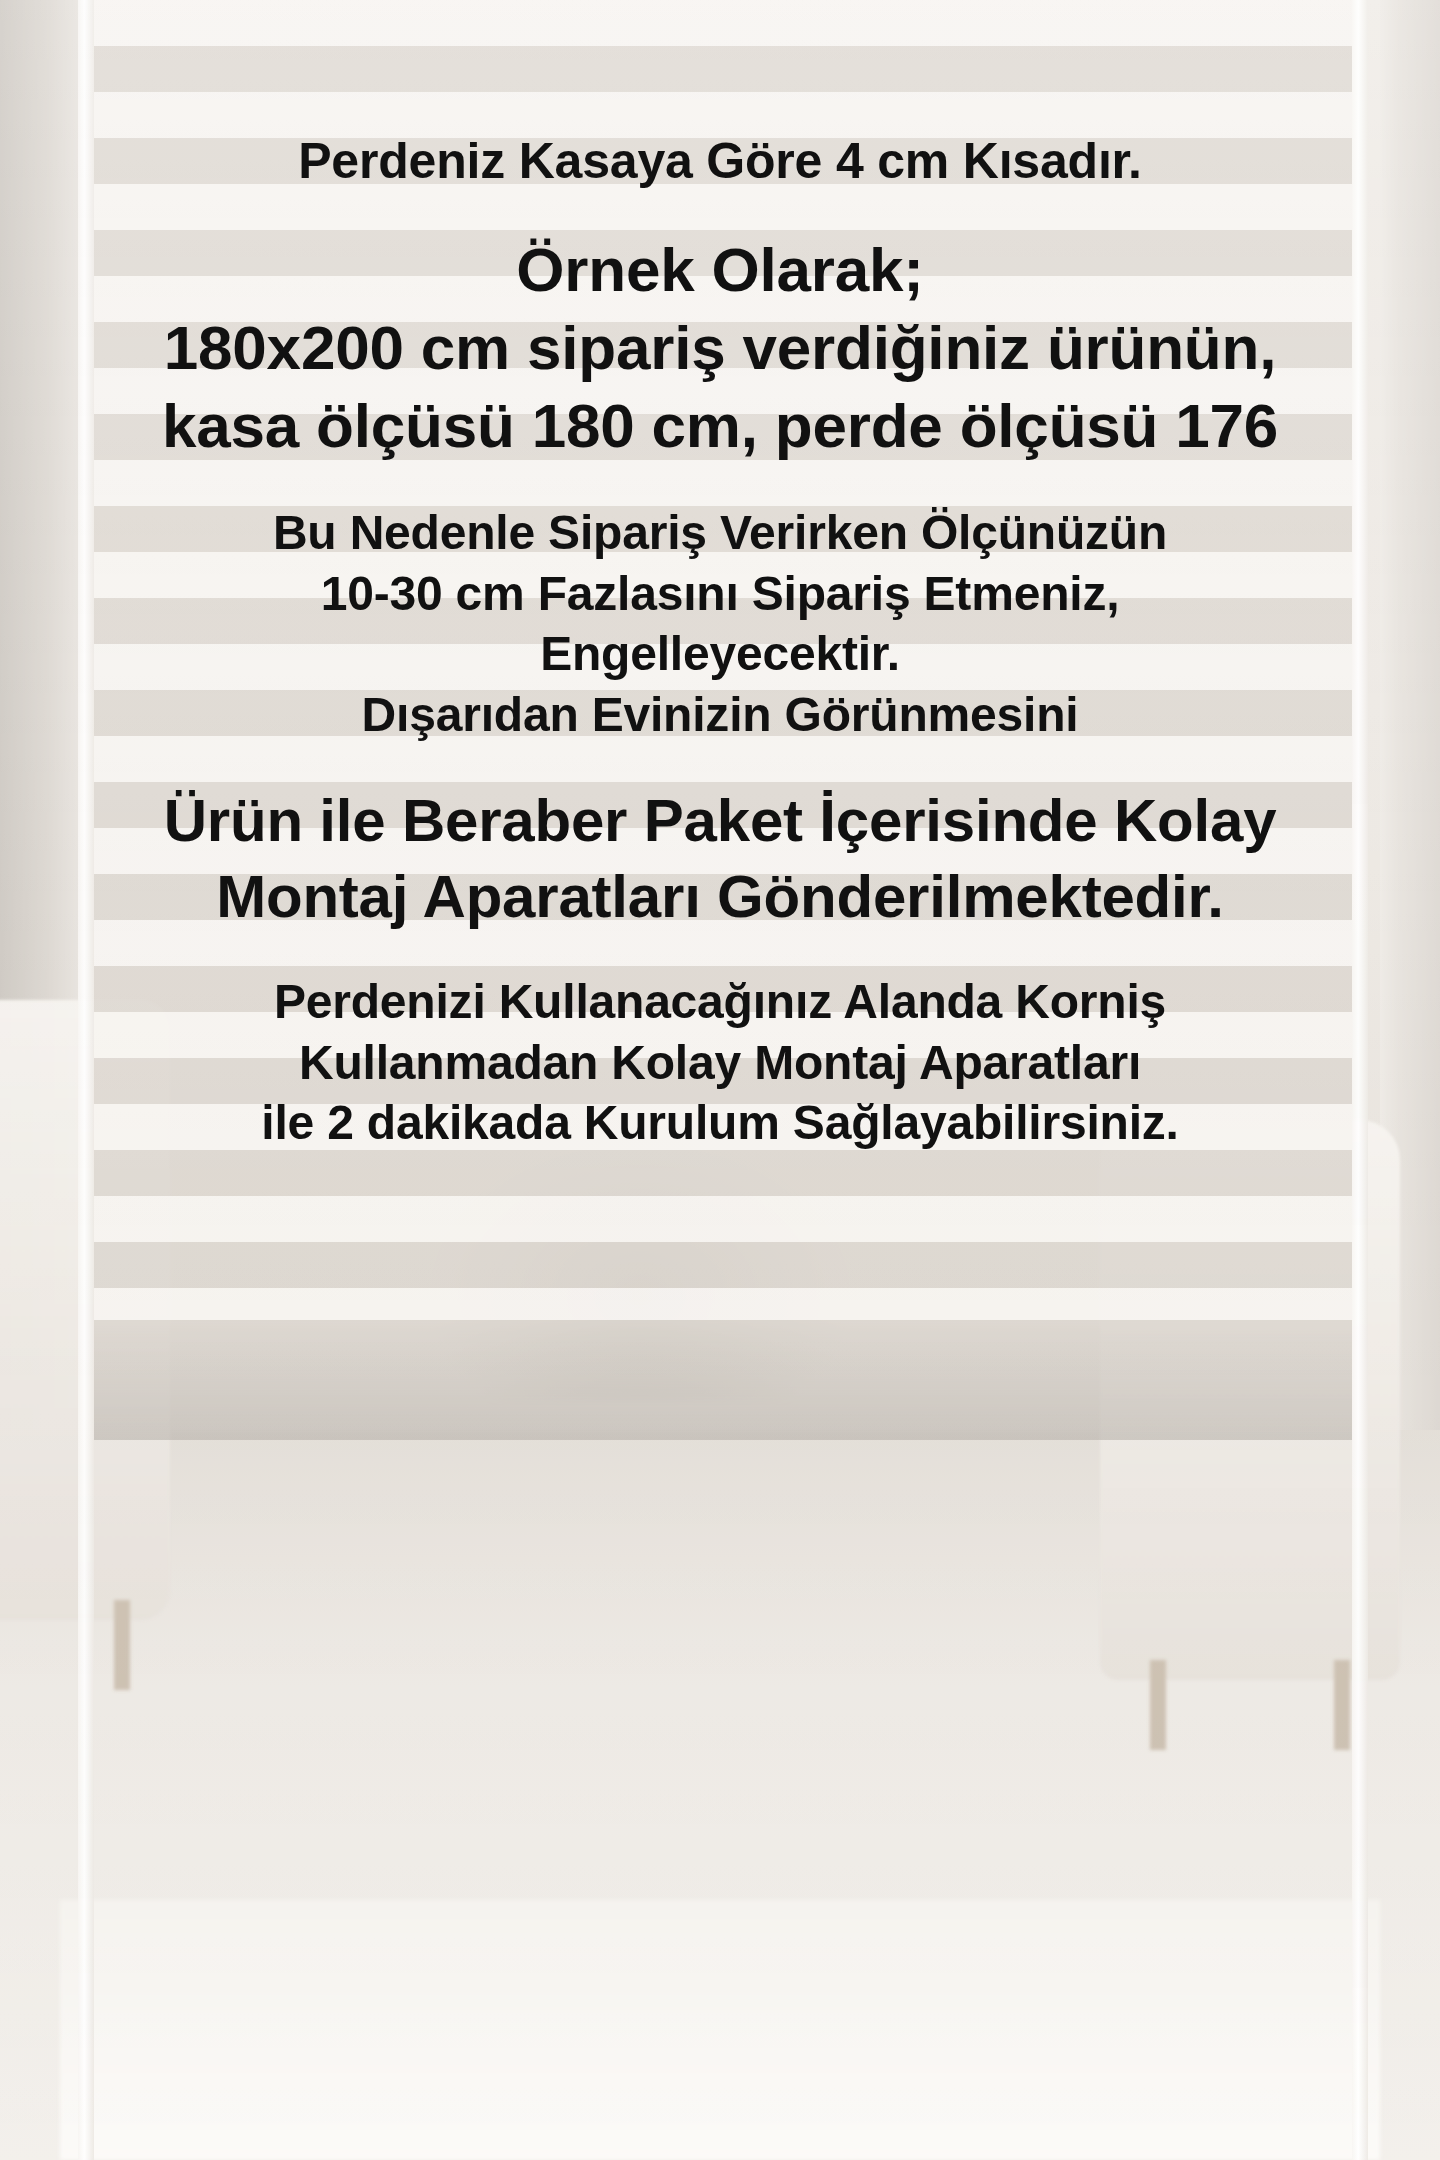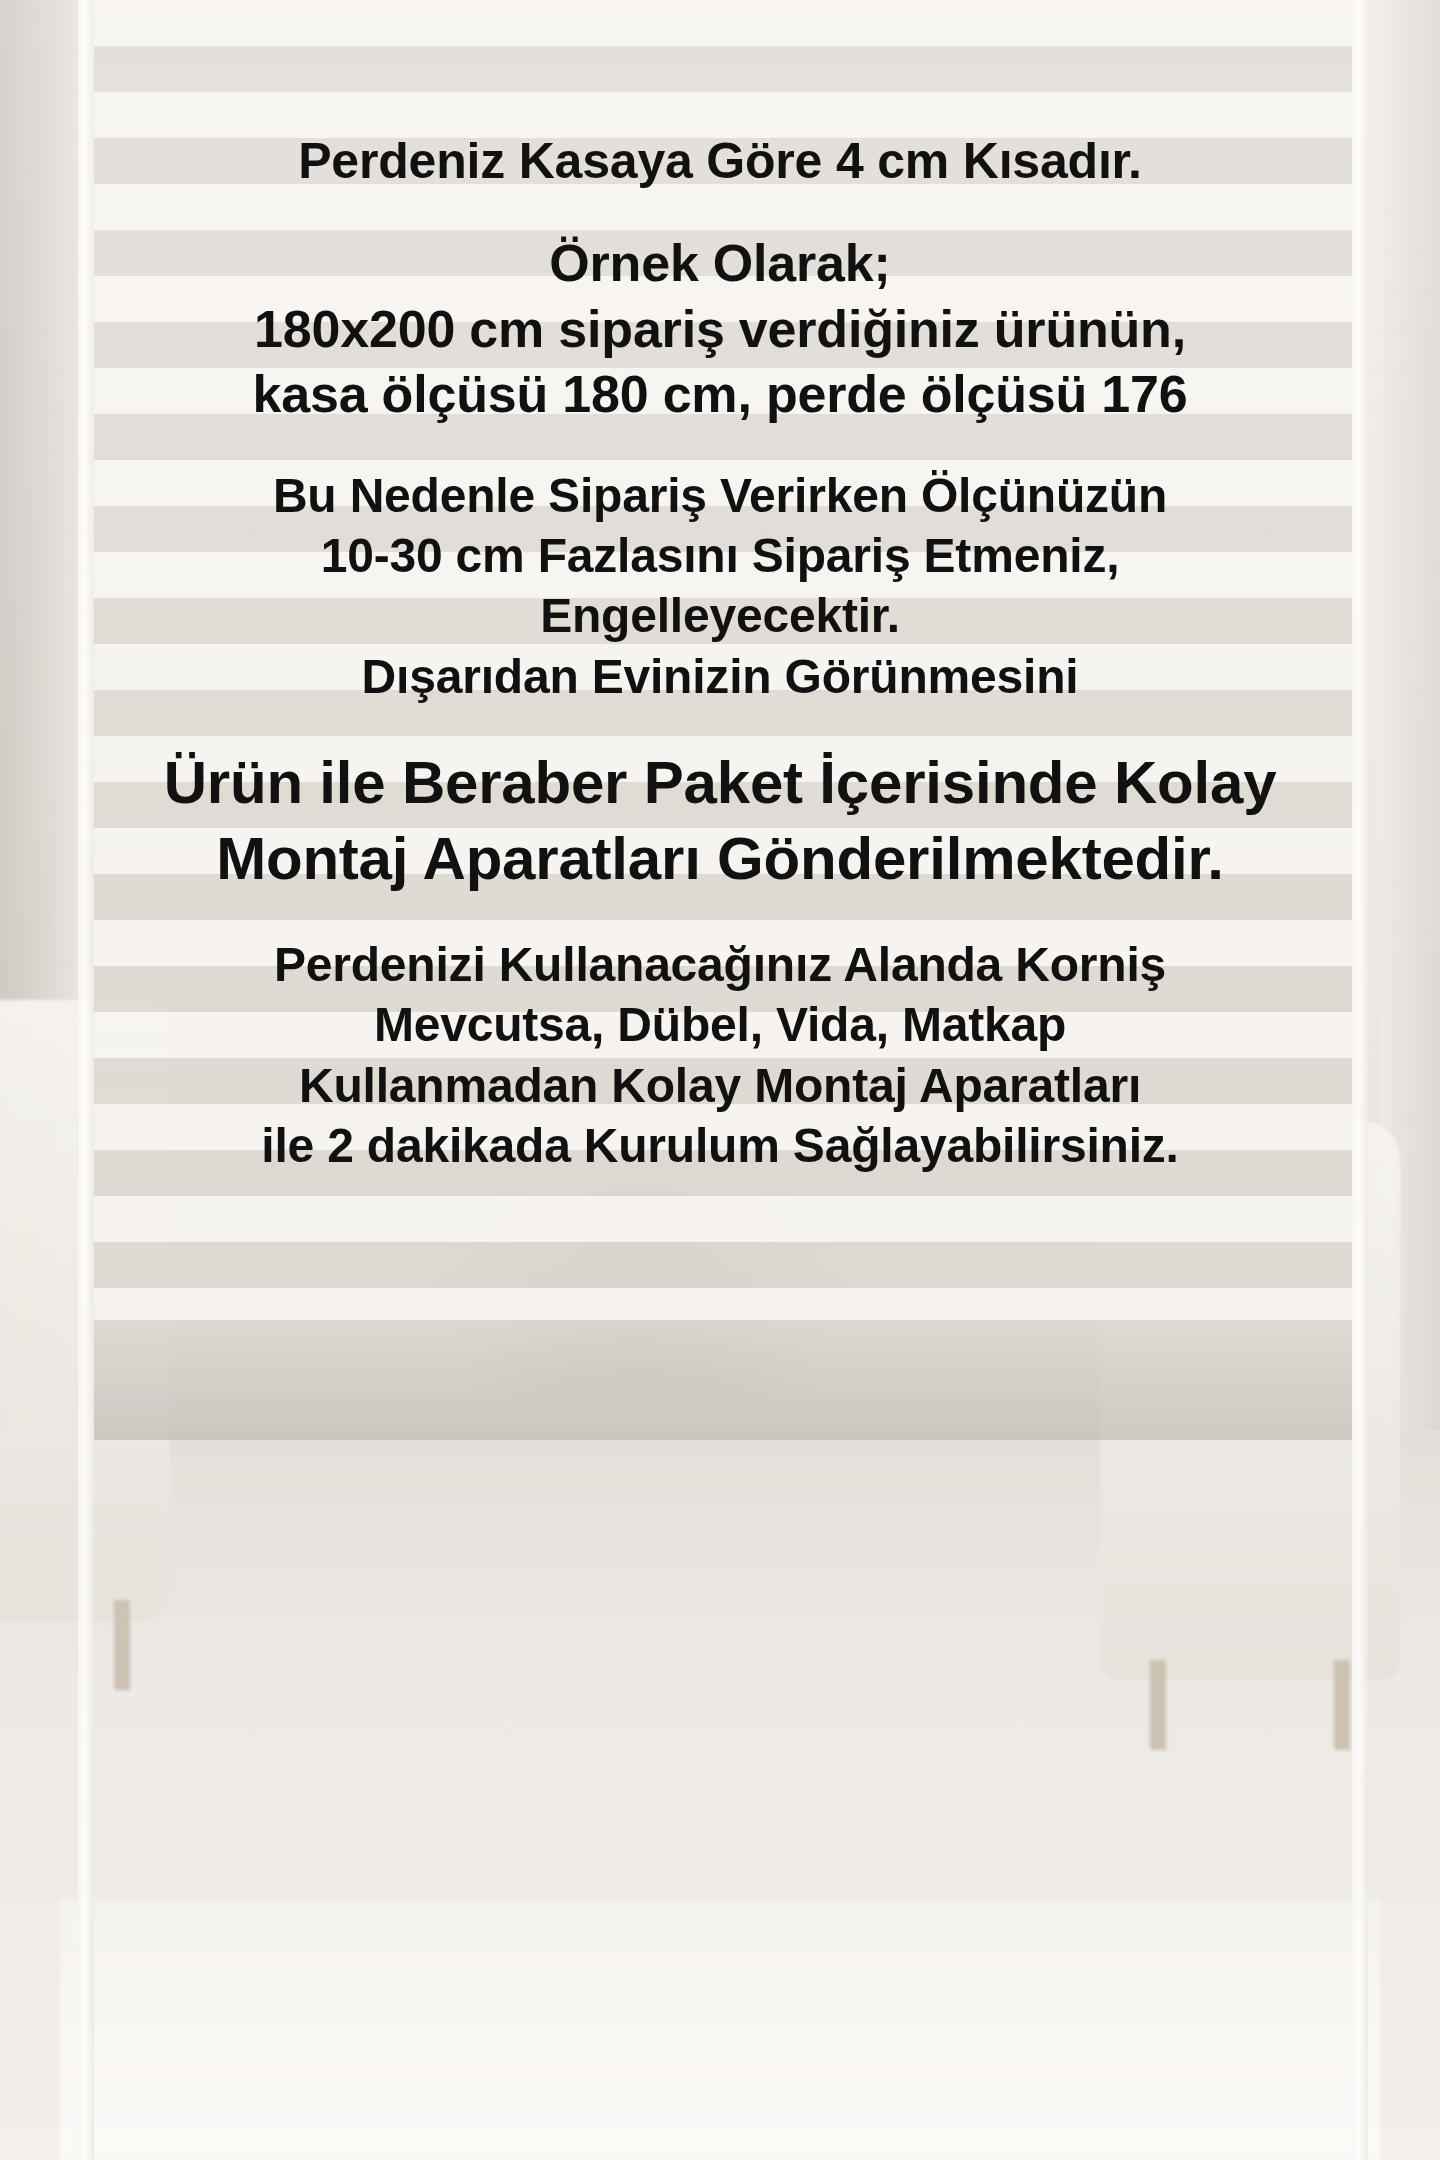--- a/index.html
+++ b/index.html
@@ -140,21 +140,21 @@
     text-align: center;
     color: #111111;
     font-weight: 700;
     letter-spacing: -0.2px;
     line-height: 1.26;
   }
   .block + .block { margin-top: 38px; }
 
   .s1 { font-size: 52px; }
   .s2 { font-size: 50px; }
-  .s3 { font-size: 52px; }
+  .s3 { font-size: 62px; }
   .s4 { font-size: 48px; }
   .s5 { font-size: 60px; }
   .s6 { font-size: 48px; }
 
   .line { display: block; }
 </style>
 </head>
 <body>
 
 <div class="poster">
@@ -199,19 +199,18 @@
       <span class="line">Dışarıdan Evinizin Görünmesini</span>
     </div>
 
     <div class="block s5">
       <span class="line">Ürün ile Beraber Paket İçerisinde Kolay</span>
       <span class="line">Montaj Aparatları Gönderilmektedir.</span>
     </div>
 
     <div class="block s6">
       <span class="line">Perdenizi Kullanacağınız Alanda Korniş</span>
-      <span class="line">Mevcutsa, Dübel, Vida, Matkap</span>
       <span class="line">Kullanmadan Kolay Montaj Aparatları</span>
       <span class="line">ile 2 dakikada Kurulum Sağlayabilirsiniz.</span>
     </div>
 
   </div>
 </div>
 
 </body></html>

